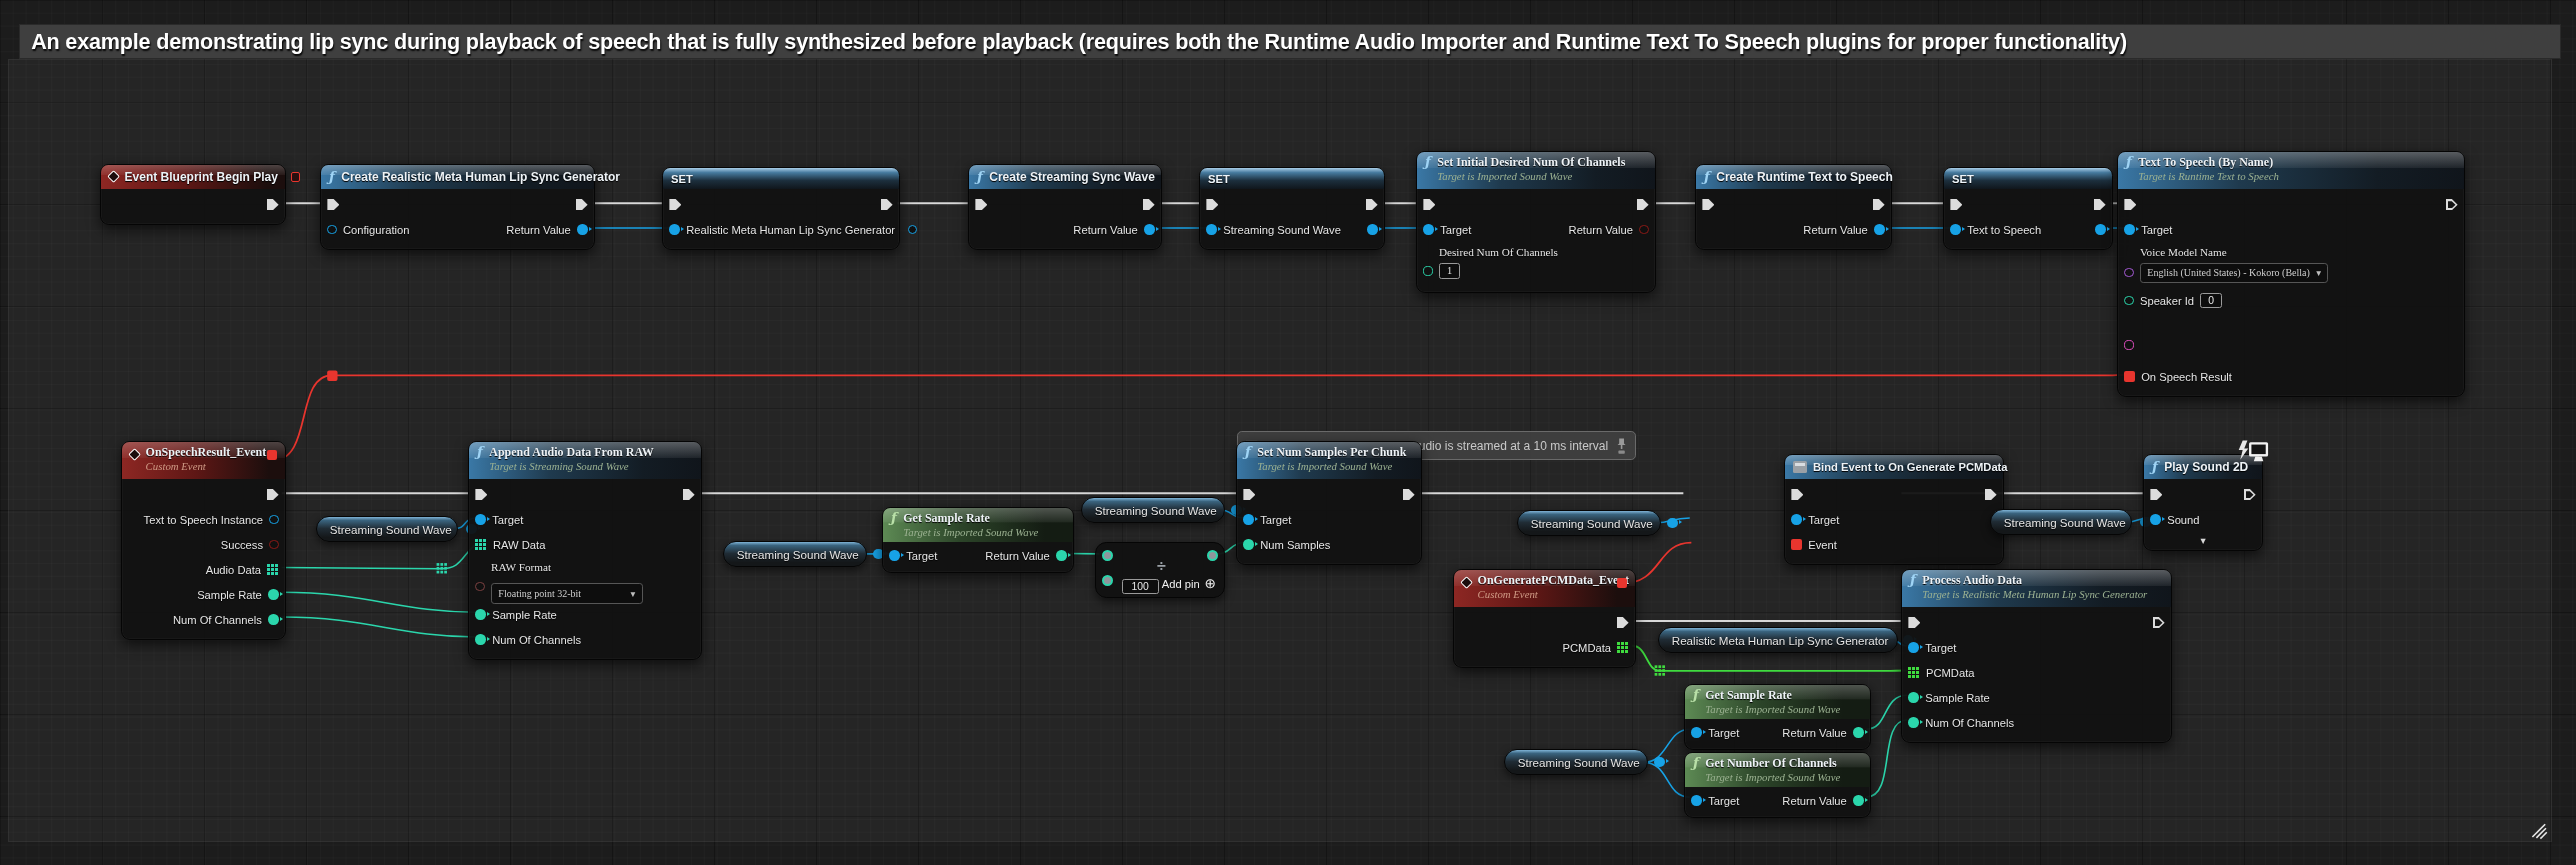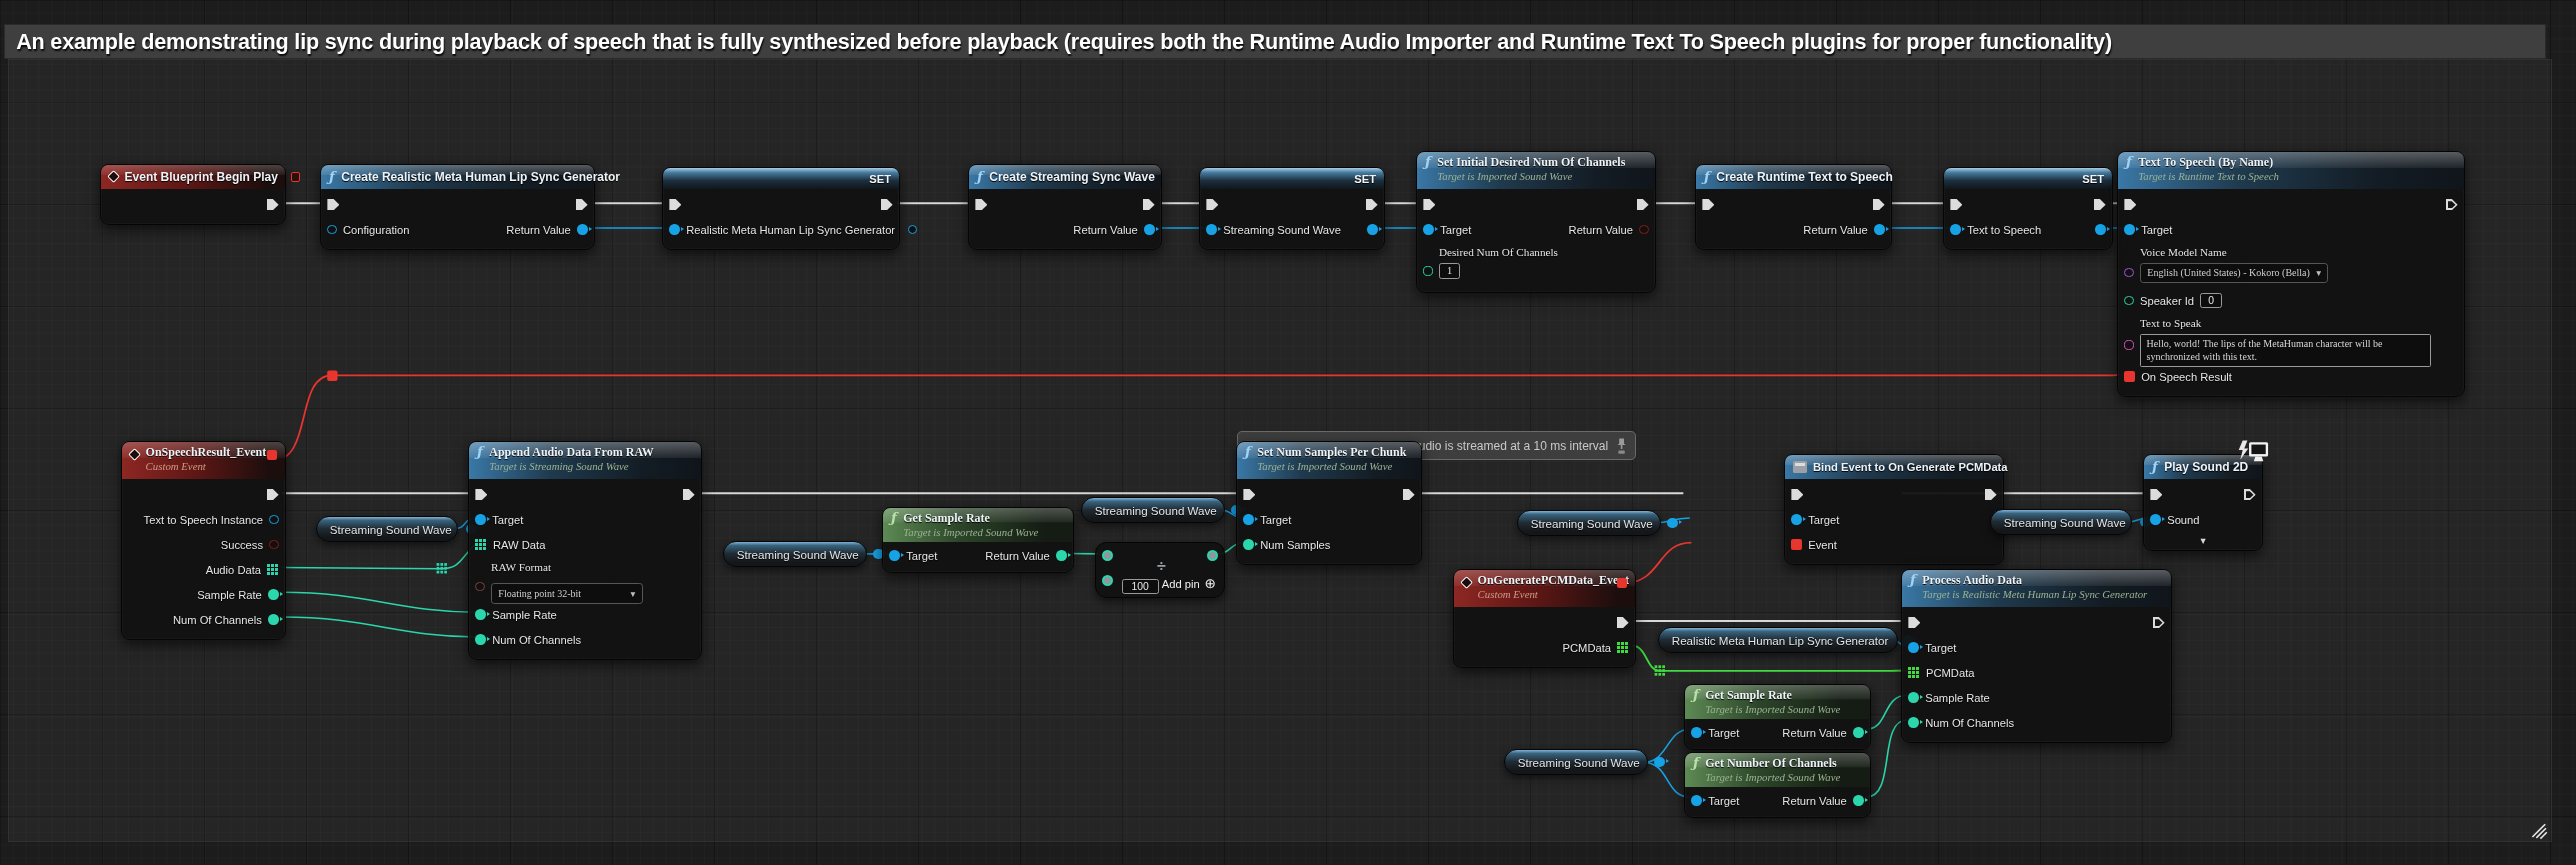--- a/index.html
+++ b/index.html
@@ -12,40 +12,40 @@
        font-family:"Liberation Sans",sans-serif;color:#e6e6e6;}
   .canvas{position:absolute;inset:0;background-color:#1c1c1c;
     background-image:
       linear-gradient(rgba(0,0,0,.30) 0.8px, transparent 0.8px),
       linear-gradient(90deg, rgba(0,0,0,.30) 0.8px, transparent 0.8px),
       linear-gradient(rgba(255,255,255,.018) 0.8px, transparent 0.8px),
       linear-gradient(90deg, rgba(255,255,255,.018) 0.8px, transparent 0.8px);
     background-size:102px 102px,102px 102px,12.8px 12.8px,12.8px 12.8px;}
   .comment-body{position:absolute;left:8px;top:59px;width:2542px;height:781px;
     background:rgba(200,200,200,.055);border:0.8px solid rgba(255,255,255,.05);z-index:1;}
-  .comment-title{position:absolute;left:4px;top:24px;width:2542px;height:35px;
+  .comment-title{position:absolute;left:19px;top:24px;width:2542px;height:35px;
     background:#3f3f3f;z-index:2;display:flex;align-items:center;box-sizing:border-box;
     padding:0 11.2px;border:0.8px solid #2a2a2a;}
   .comment-title span{font-size:21.6px;font-weight:bold;color:#fff;
     text-shadow:0.8px 1.6px 1.6px rgba(0,0,0,.9);letter-spacing:-0.2px;white-space:nowrap;}
   .wires{position:absolute;left:0;top:0;z-index:2;}
   .node{position:absolute;z-index:3;background:rgba(17,17,17,.95);
     border:1.2px solid #050505;border-radius:8.8px;
     box-shadow:0 4.8px 12.8px rgba(0,0,0,.6), inset 0 0 0 0.8px rgba(255,255,255,.04);}
   .hdr{display:flex;align-items:center;gap:6.4px;border-radius:7.2px 7.2px 0 0;
     padding:0 8px;box-sizing:border-box;}
   .hdr1{height:24px;}
   .hdr2{height:37px;align-items:flex-start;padding-top:3.2px;}
   .hdr.fn{background:linear-gradient(180deg,rgba(255,255,255,.30) 0%,rgba(255,255,255,.07) 42%,rgba(0,0,0,0) 43%),
           linear-gradient(90deg,#3a78a6 0%,#1f3a4e 35%,#131c24 75%,#10151b 100%);}
   .hdr.pure{background:linear-gradient(180deg,rgba(255,255,255,.25) 0%,rgba(255,255,255,.06) 42%,rgba(0,0,0,0) 43%),
           linear-gradient(90deg,#5d8a54 0%,#2c4529 40%,#141c13 85%);}
   .hdr.event{background:linear-gradient(180deg,rgba(255,255,255,.22) 0%,rgba(255,255,255,.05) 42%,rgba(0,0,0,0) 43%),
           linear-gradient(90deg,#8d2723 0%,#5e1715 45%,#1c0e0d 90%);}
-  .hdr.set{height:21px;justify-content:flex-end;border-radius:7.2px 7.2px 0 0;
+  .hdr.set{height:21px;justify-content:flex-start;border-radius:7.2px 7.2px 0 0;
           background:linear-gradient(180deg,#a9cde6 0%,#467a9e 22%,#1c2f3d 60%,#10161c 100%);}
   .hcol{display:flex;flex-direction:column;line-height:1.25;min-width:0;font-family:Liberation Serif, serif;}
   .t1{font-size:12px;font-weight:bold;color:#eef3f7;text-shadow:0 0.8px 0.8px #000;white-space:nowrap;}
   .t1.sm{font-size:11.2px;}
   .t2{font-size:10.8px;font-style:italic;color:#9cb292;white-space:nowrap;}
   .t2.red{color:#cf9a85;}
   .set-t{font-size:11.2px;font-weight:bold;color:#eef5fa;text-shadow:0 0.8px 0.8px #000;}
   .fico{font-size:13.6px;font-style:italic;font-weight:bold;color:#9fd4f5;font-family:"DejaVu Serif",serif;line-height:1;}
   .pure .fico{color:#b9e0a8;}
   .evico{width:7.2px;height:7.2px;border:1.6px solid #fff;transform:rotate(45deg);border-radius:1.6px;background:#1b0d0d;flex:none;}
@@ -374,24 +374,20 @@
           </span>
       </div>
     </div>
     <div class="row">
         <span class="cpin hollow int"></span>
         <span class="lbl">Speaker Id</span>
         <span class="valbox">0</span>
       </div>
     <div class="row tall" style="height:51px">
       <span class="cpin hollow mag" style="margin-top:24px"></span>
-      <div class="hcol" style="gap:3.2px">
-        <span class="lbl">Text to Speak</span>
-        <span class="txtbox" style="width:278px">Hello, world! The lips of the MetaHuman character will be synchronized with this text.</span>
-      </div>
     </div>
     <div class="row">
         <span class="sqpin"></span>
         <span class="lbl">On Speech Result</span>
       </div>
   </div>
 </div>
 
 <div class="node" style="left:121px;top:441px;width:163px">
   <div class="hdr event hdr2">

